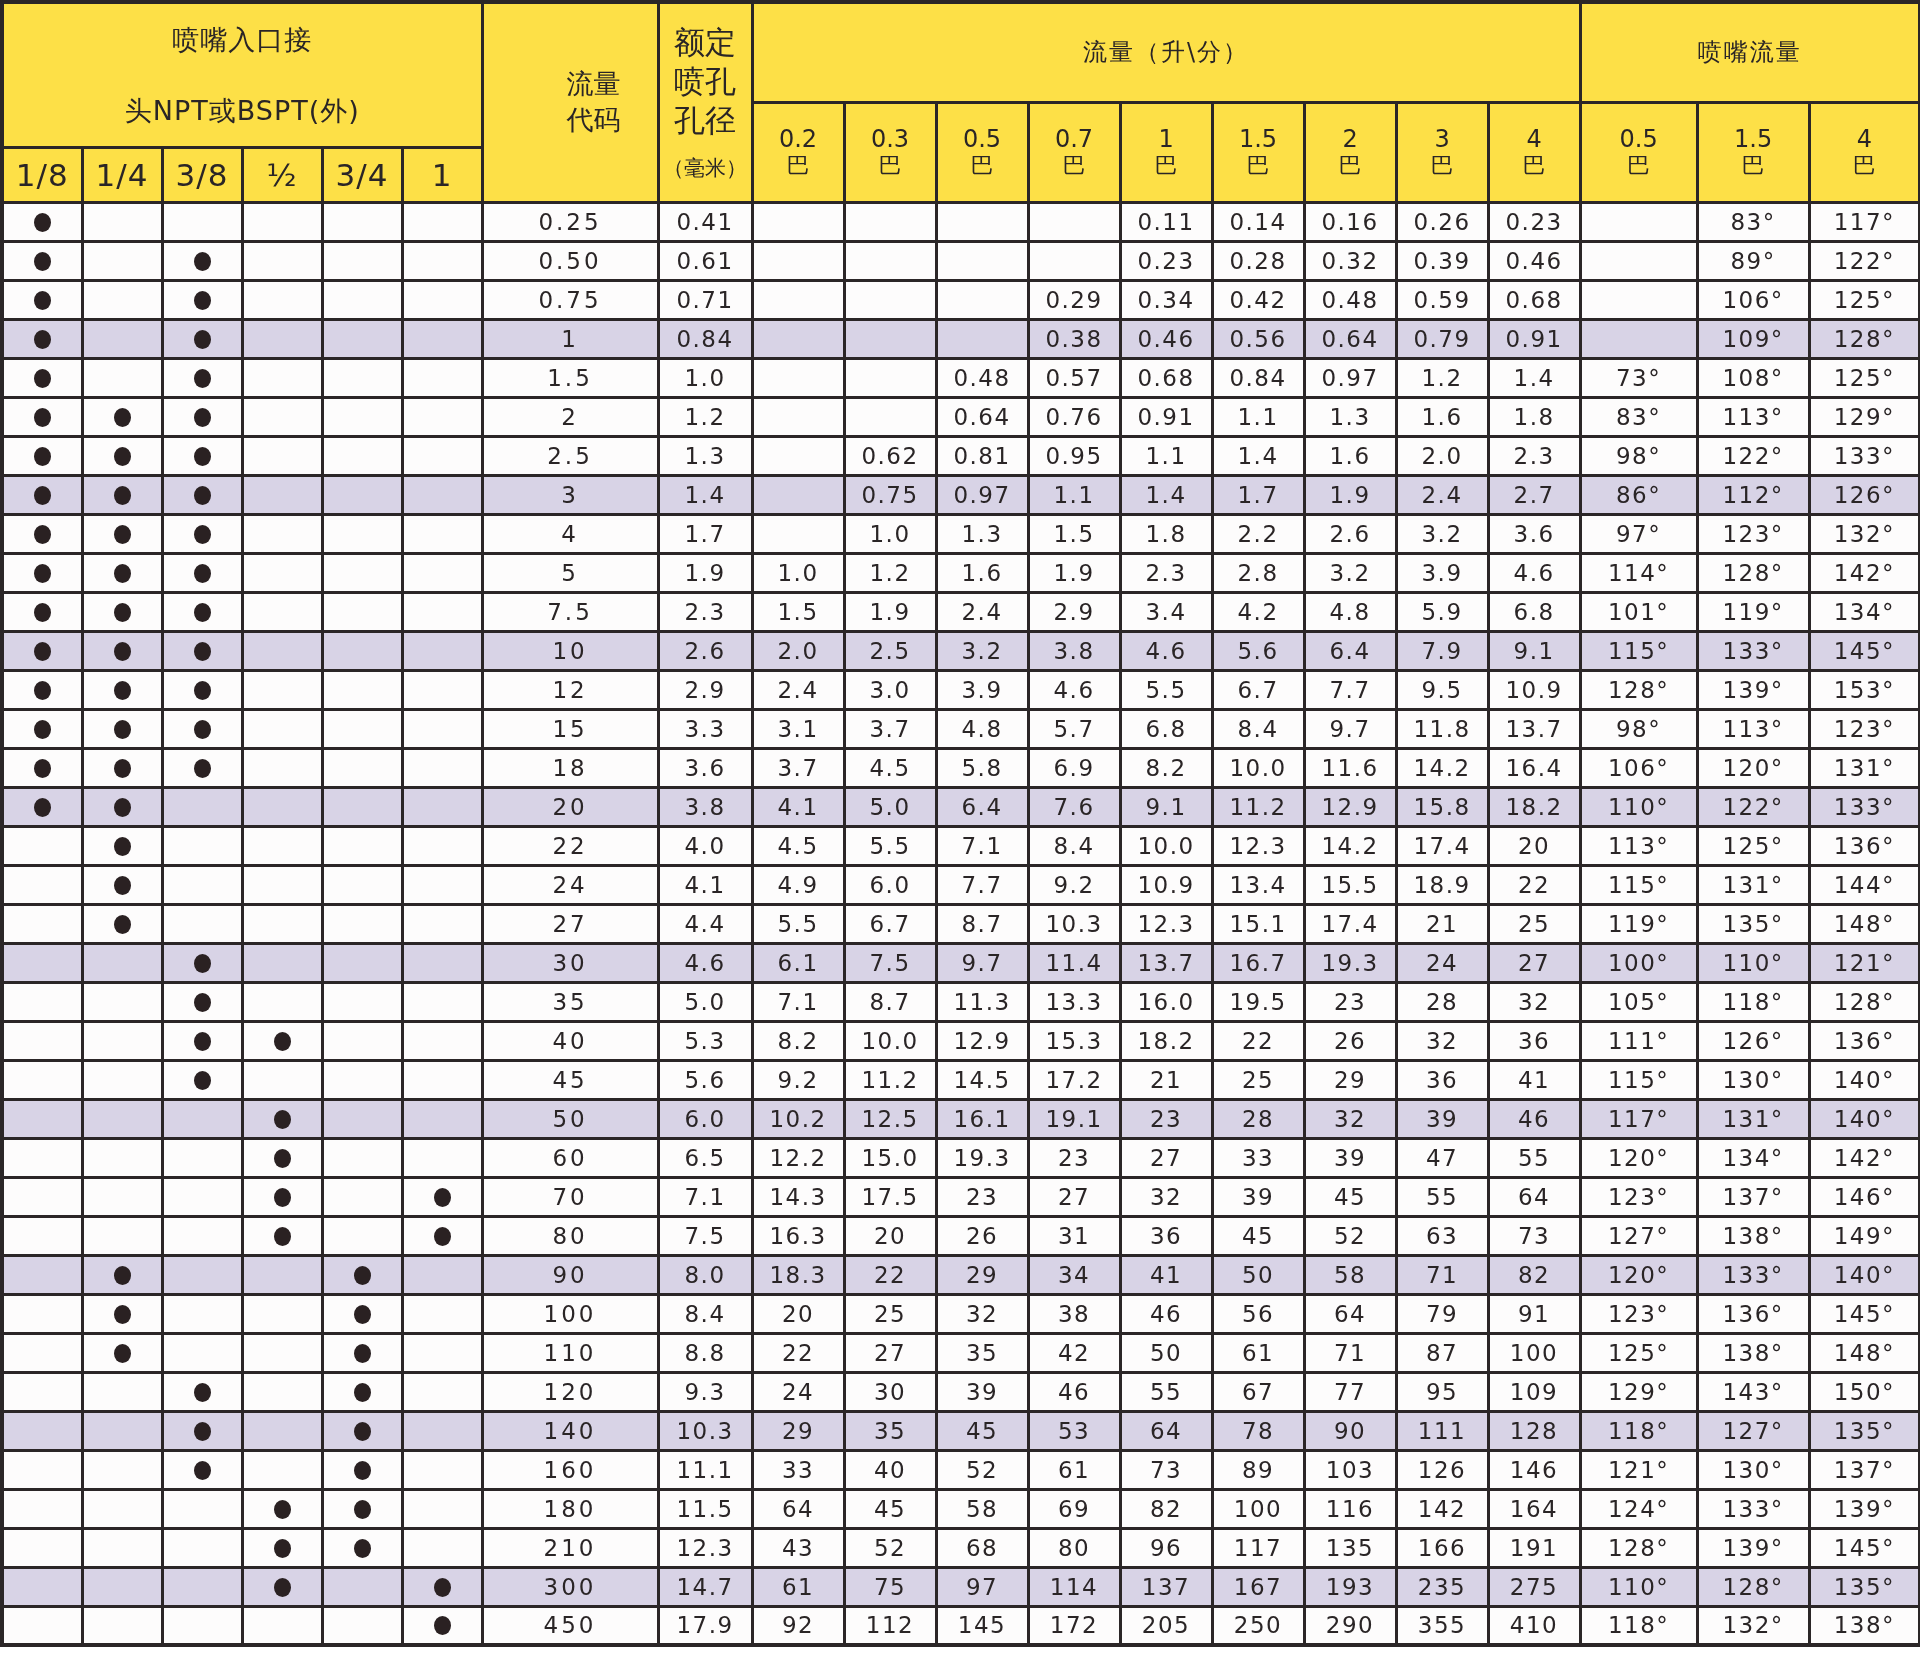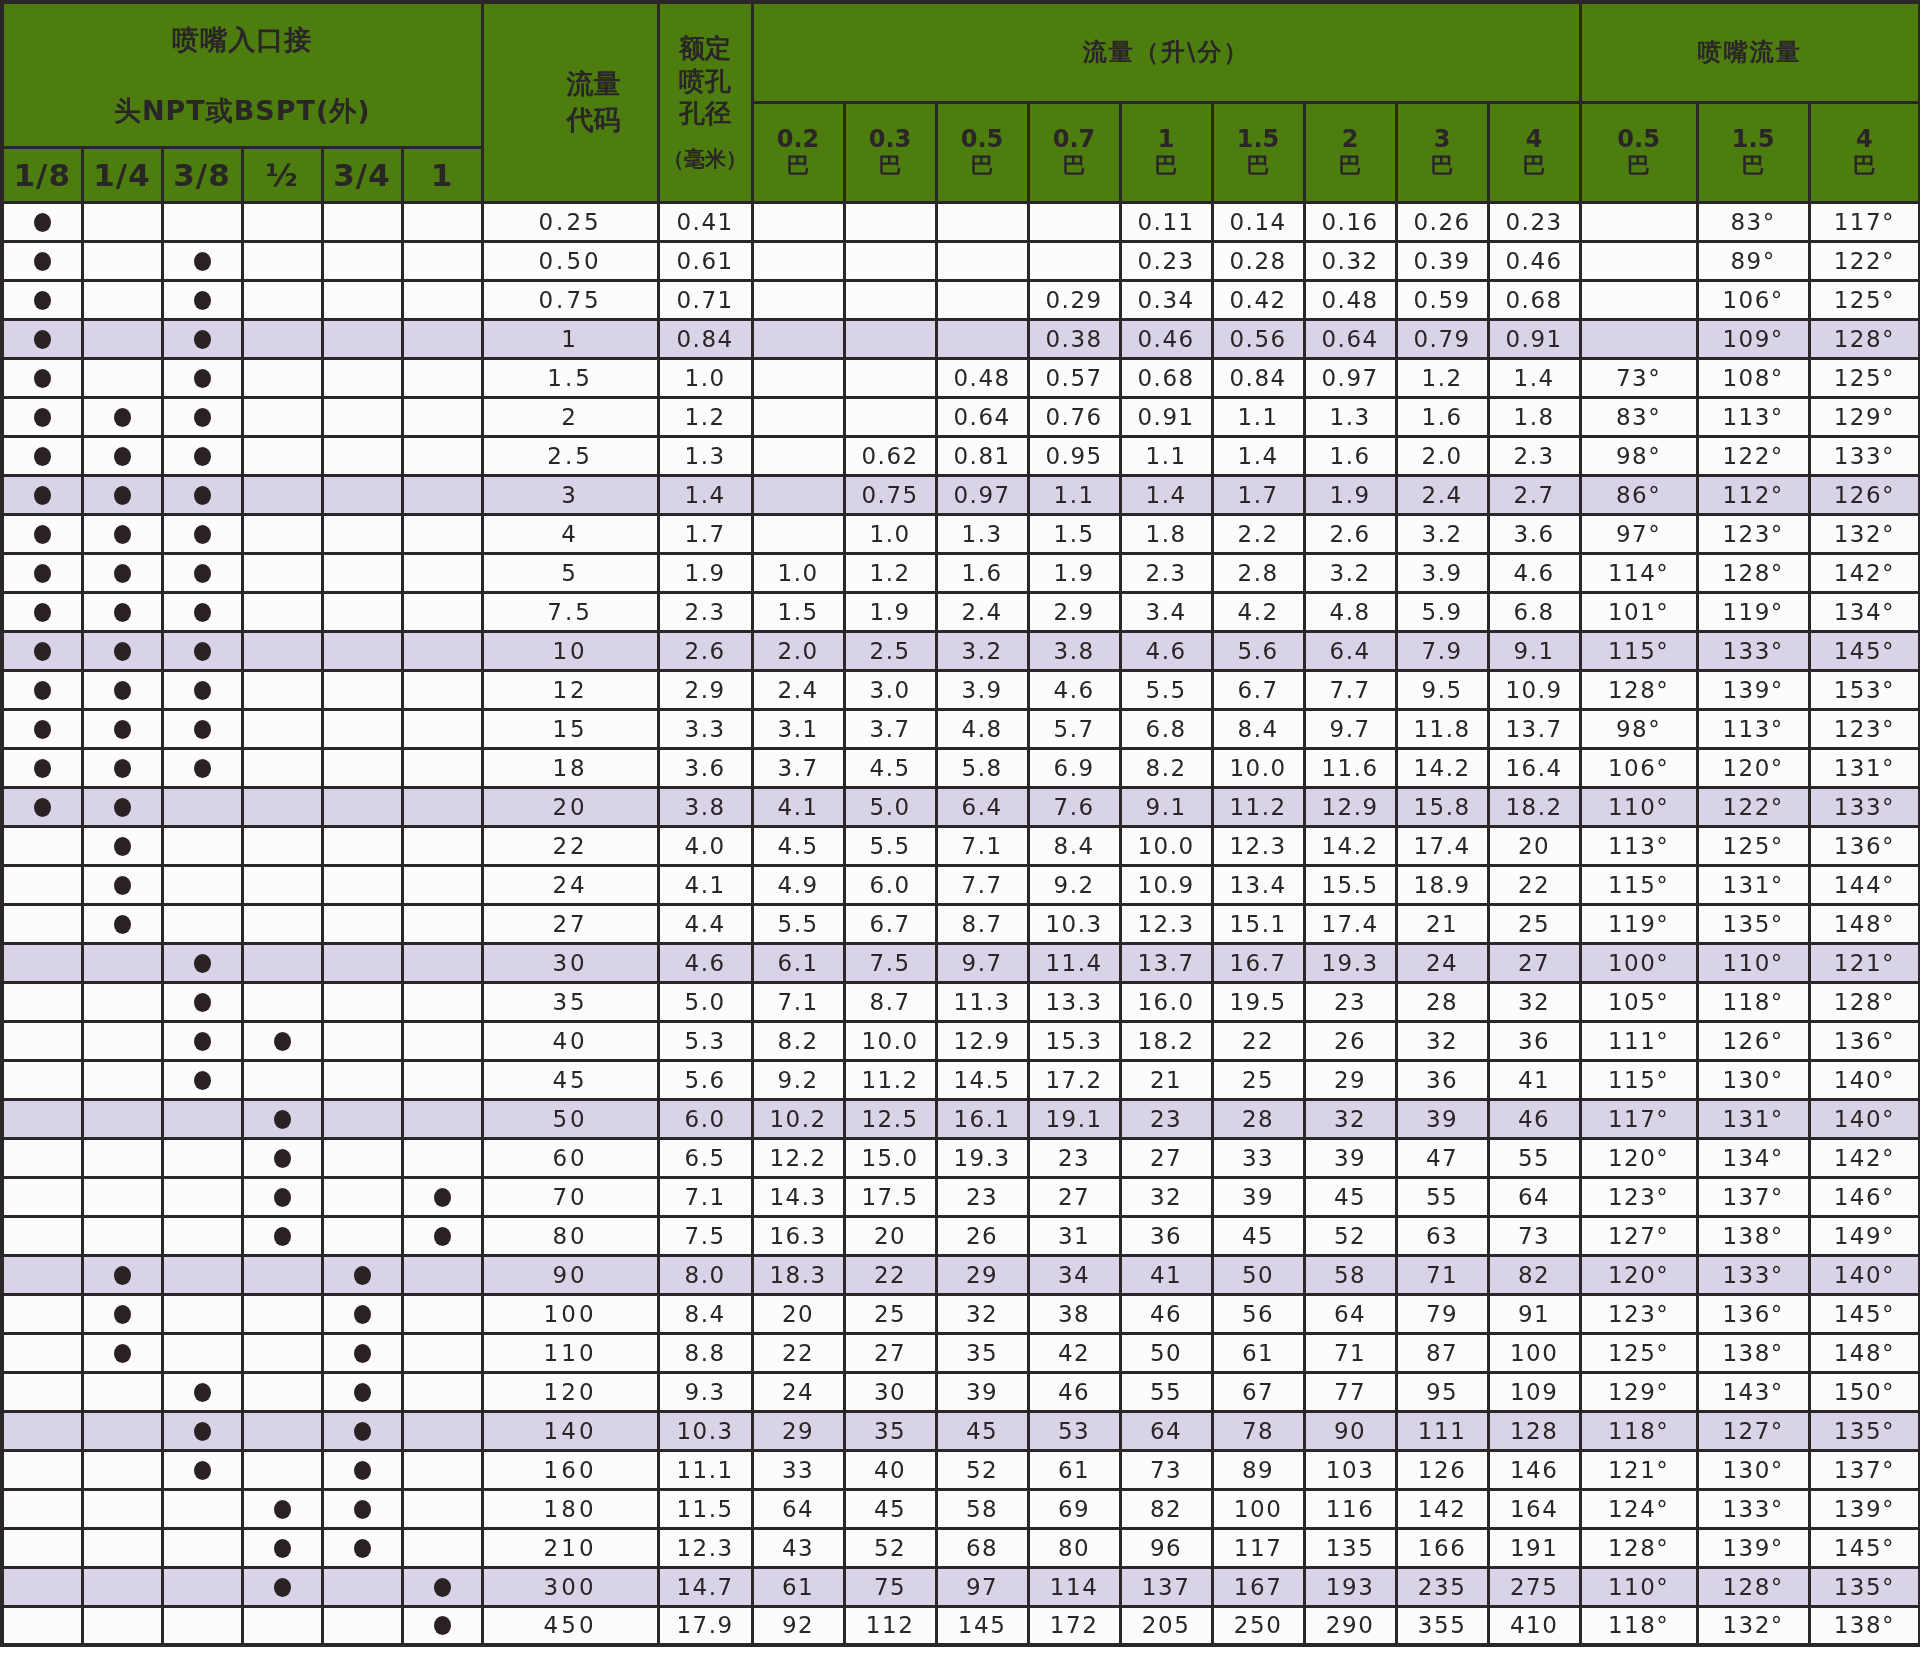--- a/index.html
+++ b/index.html
@@ -17,35 +17,35 @@
   }
   #spec-table th, #spec-table td {
     border: 3px solid #2b2627;
     padding: 0;
     text-align: center;
     vertical-align: middle;
     overflow: hidden;
   }
   #spec-table { border: 4px solid #2b2627; }
   thead th {
-    background: #4d7c0f;
-    font-weight: bold;
+    background: #fde047;
+    font-weight: normal;
     color: #2a2526;
   }
   tr.hr1 { height: 100px; }
   tr.hr2 { height: 45px; }
   tr.hr3 { height: 55px; }
   tbody tr { height: 39px; }
   tbody td { background: #fdfcfc; }
   tbody tr.hl td { background: #d8d3e6; }
   .group-title { font-size: 24px; letter-spacing: 2px; }
   .inlet-line { font-size: 27px; letter-spacing: 1px; line-height: 1.0; }
   .inlet-line + .inlet-line { margin-top: 44px; }
   .two-line div { font-size: 27px; line-height: 1.35; margin-left: 47px; }
-  .orifice-cell div { font-size: 26px; line-height: 1.25; }
+  .orifice-cell div { font-size: 31px; line-height: 1.25; }
   .orifice-cell .mm { font-size: 21px; margin-top: 16px; }
   .size-label { font-size: 31px; letter-spacing: 1px; }
   .pv { font-size: 24px; line-height: 1.1; }
   .pu { font-size: 23px; line-height: 1.15; }
   td.num {
     font-size: 23px;
     letter-spacing: 1.5px;
     color: #2a2526;
   }
   td.code-cell { font-size: 23px; letter-spacing: 3px; }

